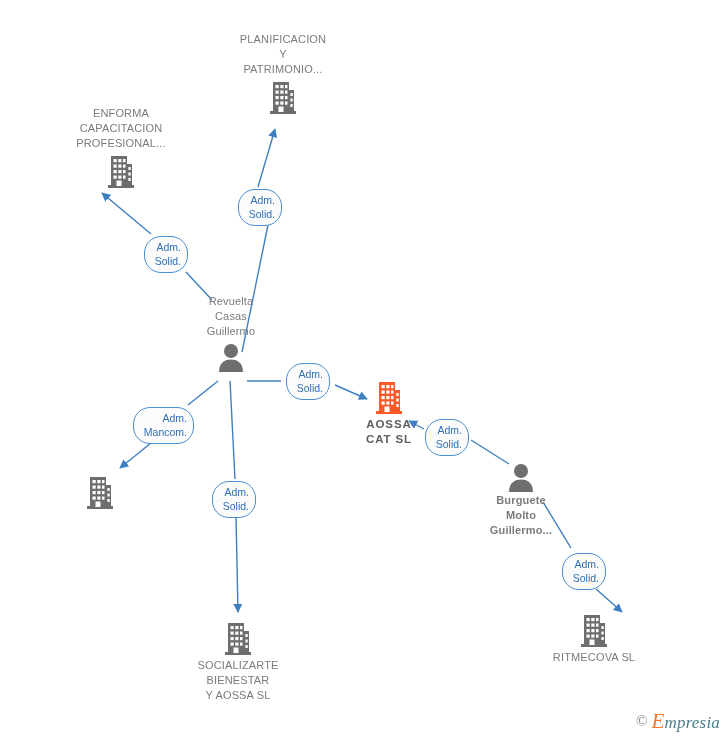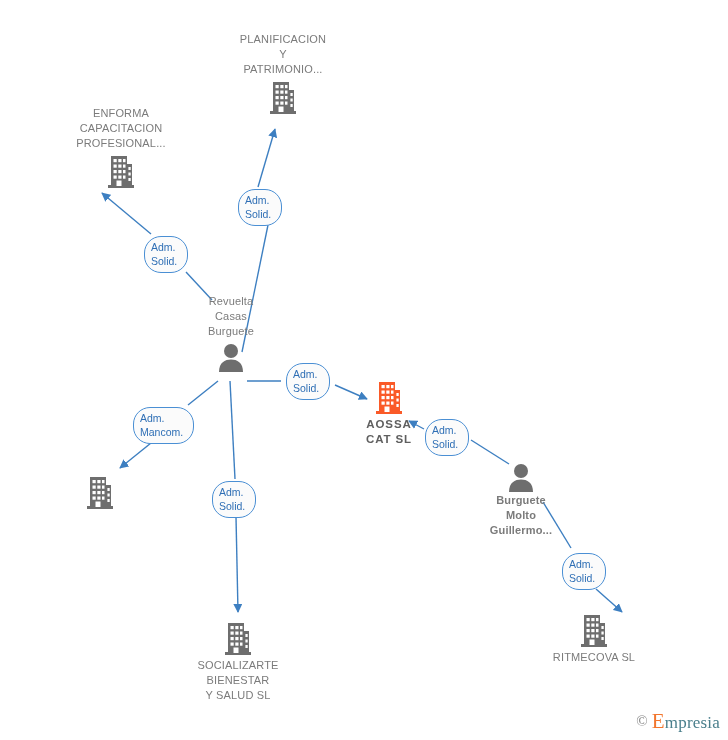--- a/index.html
+++ b/index.html
@@ -69,41 +69,42 @@
     position: absolute;
     box-sizing: border-box;
     background: #fbfbfb;
     border: 1.3px solid #4a8fd4;
     border-radius: 17px;
     color: #2f6fb5;
     font-family: "Liberation Sans", sans-serif;
     font-size: 10.5px;
     line-height: 14px;
     padding: 3px 6px 4px 6px;
-    text-align: left;
+    text-align: right;
     white-space: pre-line;
     user-select: none;
   }
   #watermark {
     position: absolute;
     right: 8px;
     bottom: 6px;
     display: flex;
     align-items: center;
     gap: 4px;
     user-select: none;
   }
   #watermark .copy {
     font-family: "Liberation Serif", serif;
     font-size: 15px;
     color: #8a8a8a;
   }
   #watermark .brand {
     font-family: "Liberation Serif", serif;
     font-size: 17px;
+    font-style: italic;
     color: #4a7f8c;
     letter-spacing: 0.2px;
   }
   #watermark .brand .cap {
     color: #f2762e;
     font-size: 21px;
   }
 </style>
 </head>
 <body>
@@ -211,21 +212,21 @@
             <rect x="22.4" y="18.5" width="2.3" height="3"></rect>
             <rect x="22.4" y="24" width="2.3" height="3"></rect>
         </g>
       </svg>
     </span>
   </div>
 
   <div class="node label-top" style="left:231px; top:294px;">
     <span class="node-label person">Revuelta
 Casas
-Burguete</span>
+Guillermo</span>
     <span class="node-icon">
       <svg width="28" height="30" viewBox="0 0 28 30" xmlns="http://www.w3.org/2000/svg" aria-hidden="true">
         <circle cx="14" cy="9" r="7" fill="#6e6e6e"></circle>
         <path d="M 2 30 C 2 20.5 8 17.5 14 17.5 C 20 17.5 26 20.5 26 30 Z" fill="#6e6e6e"></path>
       </svg>
     </span>
   </div>
 
   <div class="node label-bottom" style="left:389px; top:380px;">
     <span class="node-icon">
@@ -318,21 +319,21 @@
             <rect x="17" y="21.5" width="2.5" height="3.2"></rect>
           <rect x="10.5" y="26.5" width="5" height="5.5"></rect>
           <rect x="22.4" y="13" width="2.3" height="3"></rect>
             <rect x="22.4" y="18.5" width="2.3" height="3"></rect>
             <rect x="22.4" y="24" width="2.3" height="3"></rect>
         </g>
       </svg>
     </span>
     <span class="node-label company">SOCIALIZARTE
 BIENESTAR
-Y SALUD  SL</span>
+Y AOSSA  SL</span>
   </div>
 
   <div class="node label-bottom" style="left:594px; top:613px;">
     <span class="node-icon">
       <svg width="30" height="36" viewBox="0 0 30 36" xmlns="http://www.w3.org/2000/svg" aria-hidden="true">
         <rect x="5" y="2" width="16" height="30" fill="#6e6e6e"></rect>
         <rect x="21" y="10" width="5" height="22" fill="#6e6e6e"></rect>
         <rect x="2" y="31" width="26" height="3" fill="#6e6e6e"></rect>
         <g fill="#ffffff">
           <rect x="7.5" y="5" width="3.2" height="3.2"></rect>

